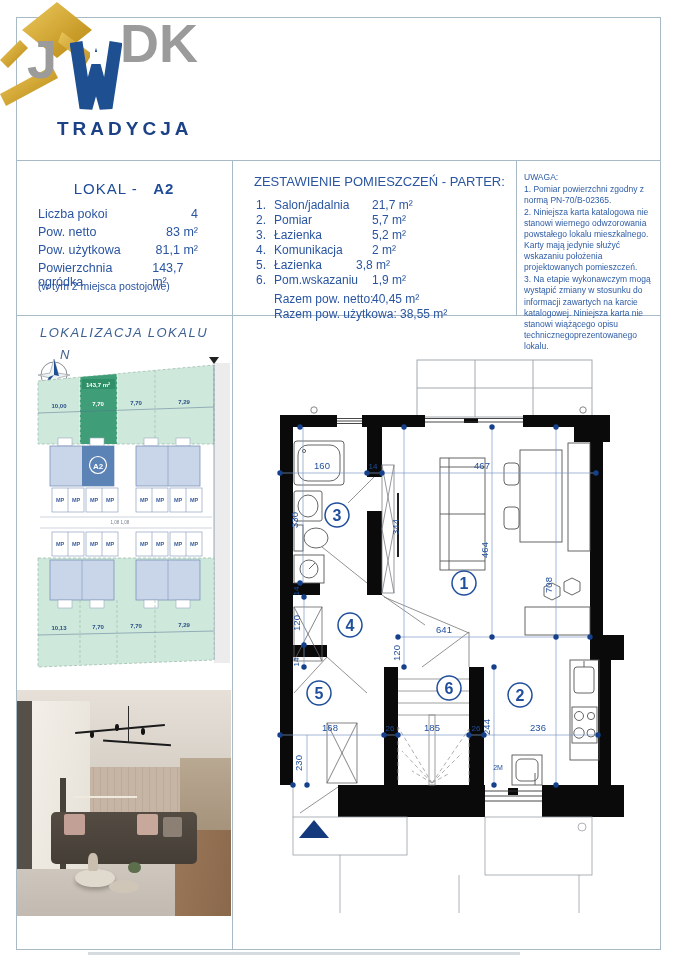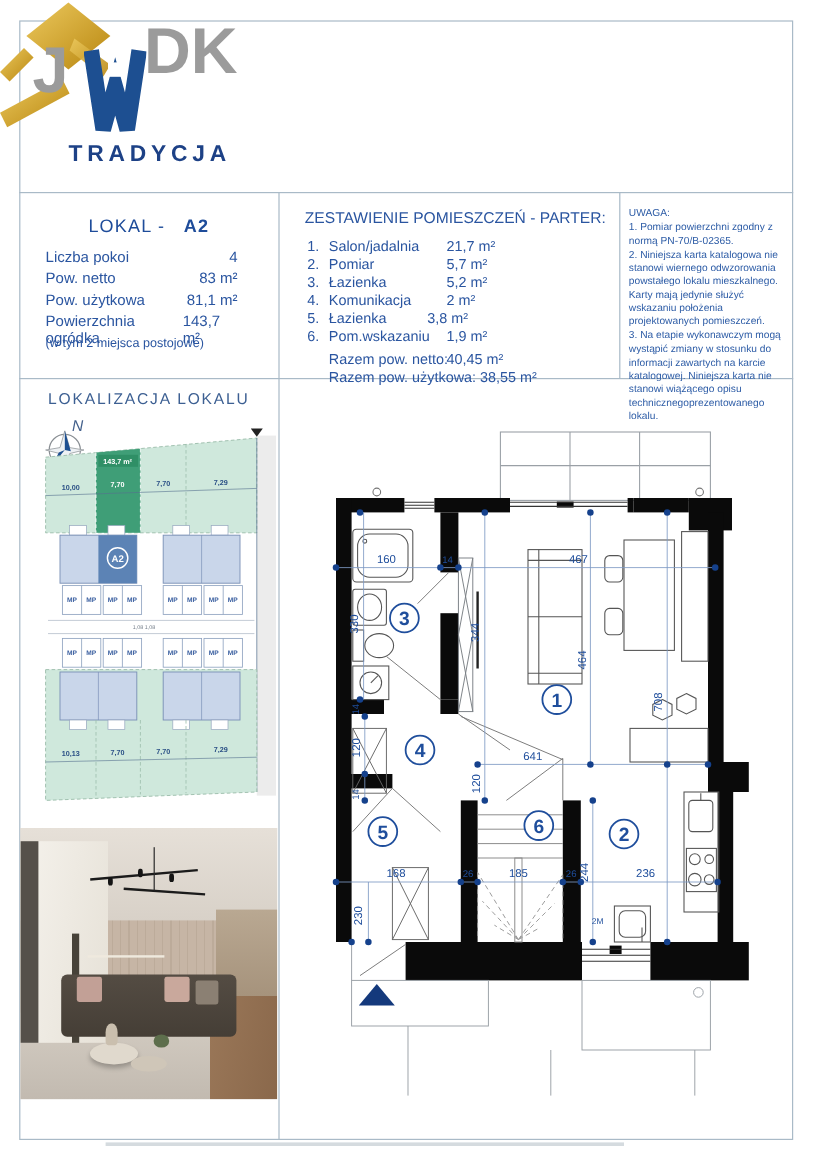--- a/index.html
+++ b/index.html
@@ -20,21 +20,21 @@
   #lokal-rows { left:38px; top:207px; width:160px; }
   .lk-row { display:flex; justify-content:space-between; font-size:12.5px; color:#2a55a0; margin-bottom:4px; }
   #lokal-note { left:38px; top:280px; font-size:10.5px; color:#2a55a0; }
   
   #zest-title { left:242px; top:174px; font-size:13px; color:#2a55a0;margin-left:12px; }
   .zi { position:absolute; font-size:12px; color:#2a55a0; }
   
   #uwagi { left:524px; top:172px; width:132px; font-size:8.5px; line-height:1.3; color:#2d5ca6; }
   #uwagi p { margin-bottom:1px; }
   
-  #site-title { left:16px; top:325px; width:216px; text-align:center; font-size:13px; color:#3c5f92; letter-spacing:1.5px; }
+  #site-title { left:16px; top:325px; width:216px; text-align:center; font-size:13px; color:#3c5f92; letter-spacing:1.5px;font-style:italic; }
   svg text { font-family:"Liberation Sans", sans-serif; }
   
   #photo { left:17px; top:690px; width:214px; height:226px; overflow:hidden; background:#d8d1c8; }
   #photo > div { position:absolute; }
   
   #footer-strip { left:88px; top:952px; width:432px; height:3px; background:#d5dbdf; }
 </style>
 </head>
 <body>
 

